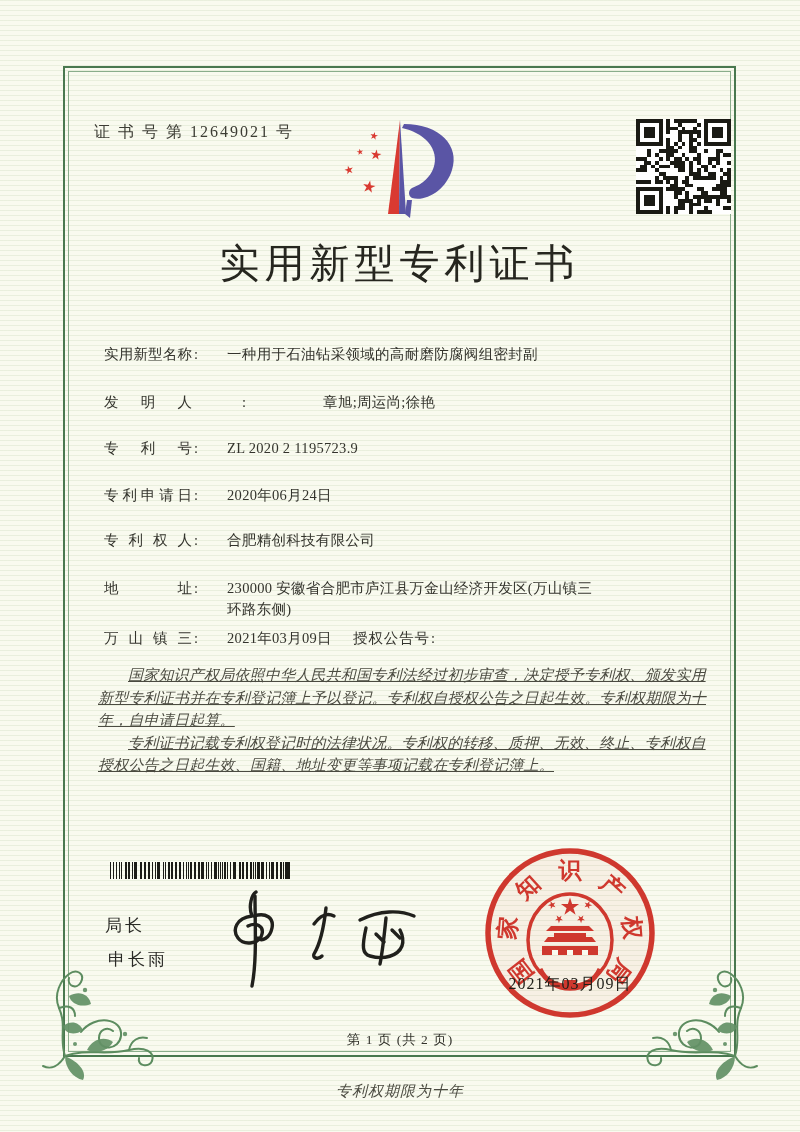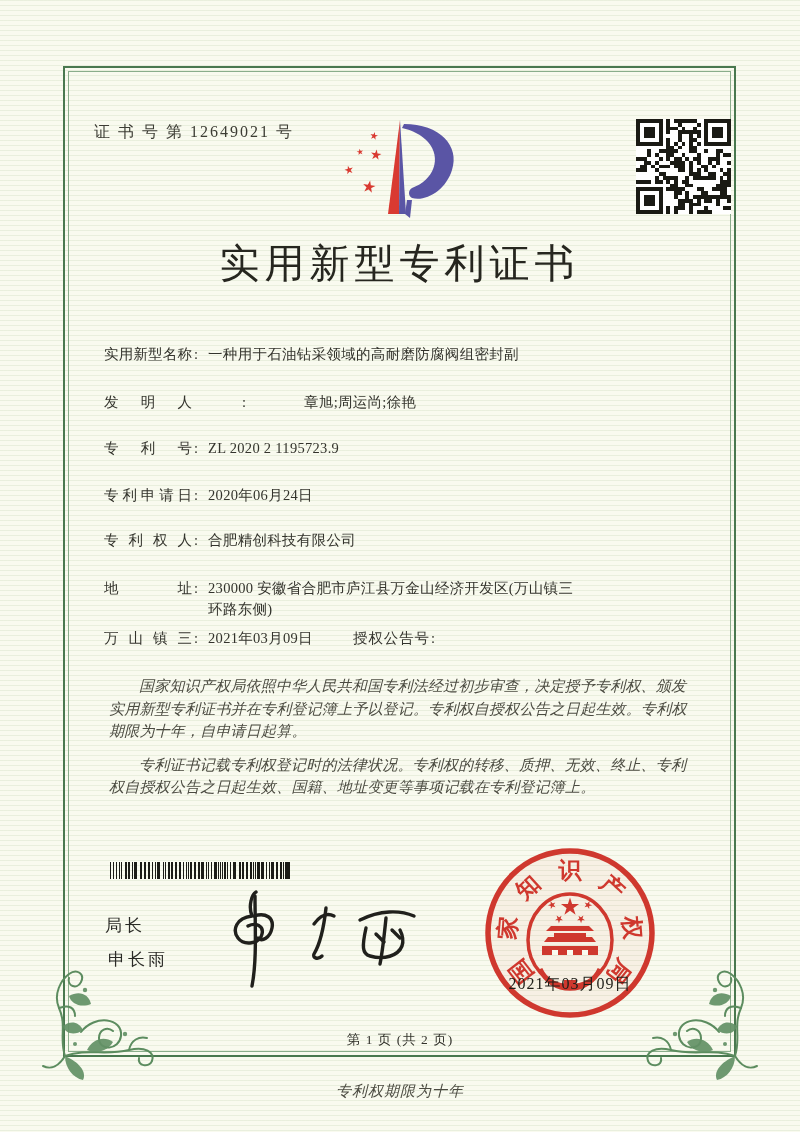--- a/index.html
+++ b/index.html
@@ -18,25 +18,25 @@
   .cert-no{position:absolute;left:94px;top:122px;font-size:16px;letter-spacing:2px;color:#3c3c34;}
   .logo{position:absolute;left:338px;top:114px;width:130px;height:105px;}
   .qr{position:absolute;left:636px;top:119px;width:95px;height:95px;}
   .title{position:absolute;left:0;top:236px;width:799px;text-align:center;
         font-size:40px;letter-spacing:5px;color:#26261f;font-weight:500;}
   #fields{position:absolute;left:0;top:0;width:800px;height:1132px;pointer-events:none;}
   .field-row{position:absolute;left:104px;display:flex;align-items:flex-start;
         font-size:14.5px;color:#33332c;line-height:21px;}
   .f-label{width:88px;display:inline-block;text-align:justify;text-align-last:justify;flex:none;}
   .f-colon{flex:none;margin:0 10px 0 2px;}
-  .f-value{white-space:pre-line;max-width:462px;letter-spacing:0.3px;}
+  .f-value{white-space:pre-line;max-width:462px;letter-spacing:0.3px;margin-left:19px;}
   .f-second{position:absolute;left:249px;top:0;display:flex;}
   .f-second .f-label{width:76px;}
   .paras{position:absolute;left:98px;top:664px;width:608px;color:#4b4b41;}
-  .paras p{margin:11px;text-indent:2em;font-style:italic;font-size:15px;line-height:22.5px;letter-spacing:0.2px;}
+  .paras p{margin:0;text-indent:2em;font-style:italic;font-size:15px;line-height:22.5px;letter-spacing:0.2px;text-decoration:underline;}
   .barcode{position:absolute;left:110px;top:862px;width:180px;height:17px;}
   .sig-title{position:absolute;left:105px;top:914px;font-family:"Liberation Sans","DejaVu Sans",sans-serif;
         font-size:17px;letter-spacing:3px;color:#2b2b27;}
   .sig-name{position:absolute;left:108px;top:948px;font-family:"Liberation Sans","DejaVu Sans",sans-serif;
         font-size:17px;letter-spacing:3px;color:#2b2b27;}
   .signature{position:absolute;left:222px;top:886px;width:210px;height:105px;}
   .seal{position:absolute;left:482px;top:845px;width:176px;height:176px;}
   .seal-date{position:absolute;left:482px;top:974px;width:176px;text-align:center;
         font-size:16px;letter-spacing:1px;color:#1e1e18;}
   .page-num{position:absolute;left:25px;top:1031px;width:750px;text-align:center;

